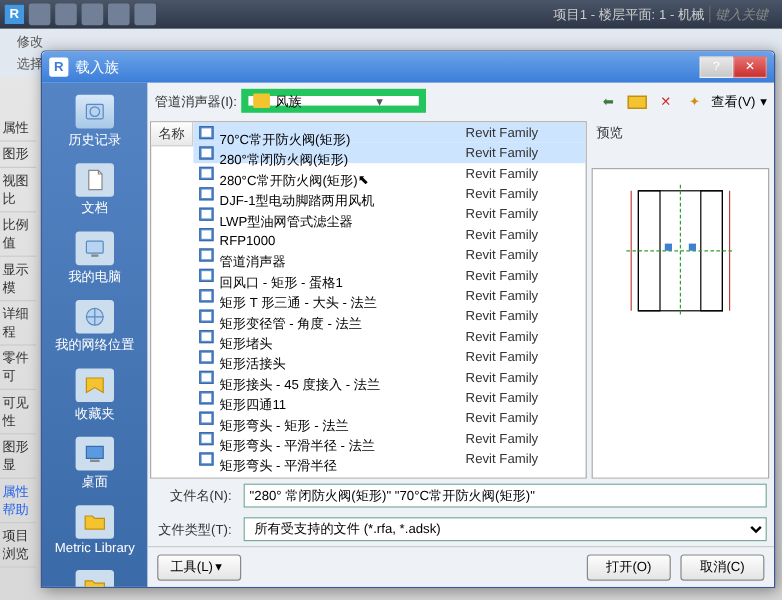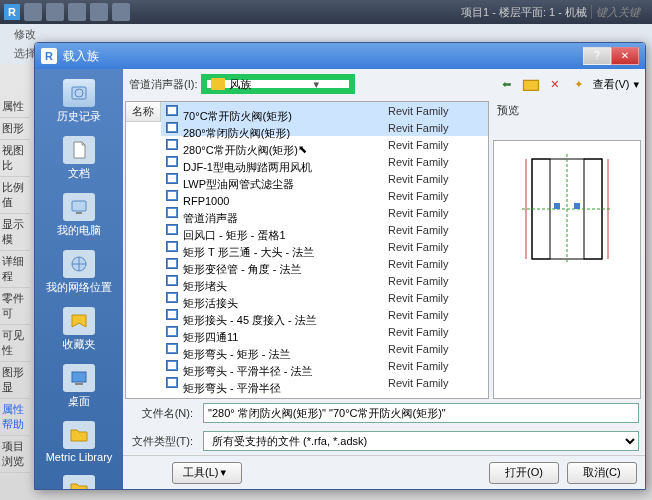--- a/index.html
+++ b/index.html
@@ -60,21 +60,21 @@
 .preview-box { flex: 1; background: #fff; border: 1px solid #aaa; display: flex; align-items: flex-start; justify-content: center; padding: 8px; }
 .preview-box svg { width: 110px; height: 120px; }
 
 .bottom { padding: 4px 6px; display: flex; gap: 10px; align-items: center; }
 .bottom .lbl { width: 64px; text-align: right; color: #333; }
 .bottom .field { flex: 1; }
 .bottom select, .bottom input { width: 100%; height: 20px; border: 1px solid #7a9; background: #fff; padding: 0 4px; font-size: 11px; }
 .footer { height: 34px; display: flex; align-items: center; padding: 0 8px; gap: 8px; border-top: 1px solid #ccc; }
 .footer .sp { flex: 1; }
 .btn { min-width: 70px; height: 22px; background: linear-gradient(#fdfdfd,#e4e4e4); border: 1px solid #888; border-radius: 3px; cursor: pointer; padding: 0 10px; }
-.tools-btn { display: flex; align-items: center; gap: 2px; margin-left: 41px; }
+.tools-btn { display: flex; align-items: center; gap: 2px; }
 
 .file-list::-webkit-scrollbar { width: 16px; }
 .file-list::-webkit-scrollbar-track { background: #e8e8e8; border-left: 1px solid #ccc; }
 .file-list::-webkit-scrollbar-thumb { background: linear-gradient(90deg,#d4e4f4,#a8c4e0); border: 1px solid #7a9ac0; border-radius: 2px; }
 </style>
 </head>
 <body>
 
 <div class="app-bg">
   <div class="ribbon-top">

